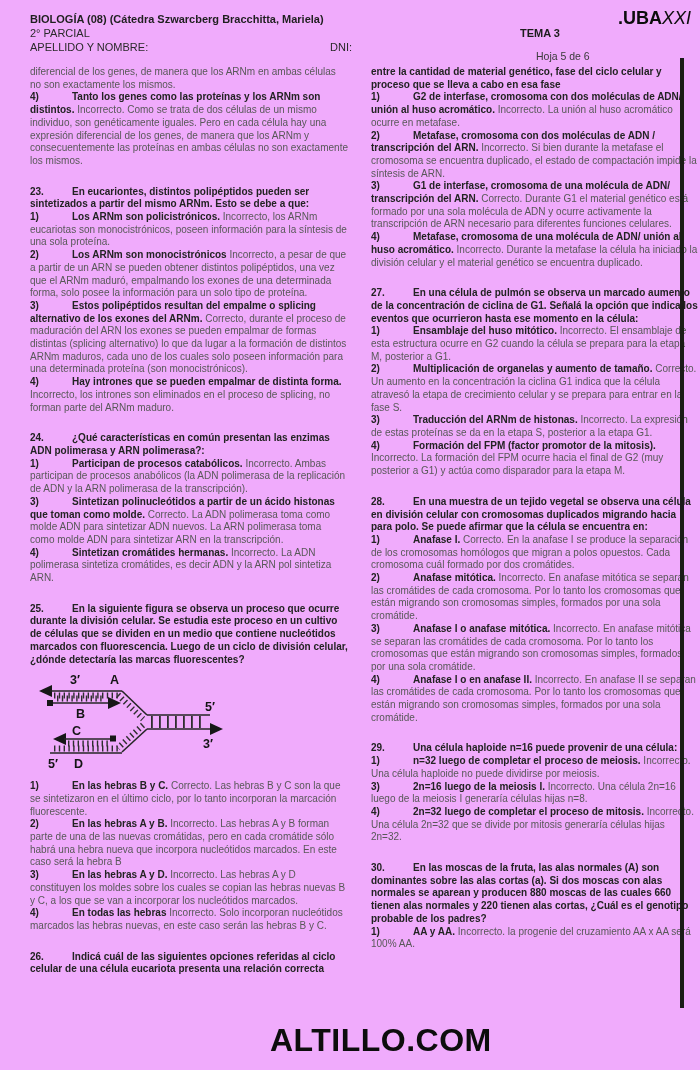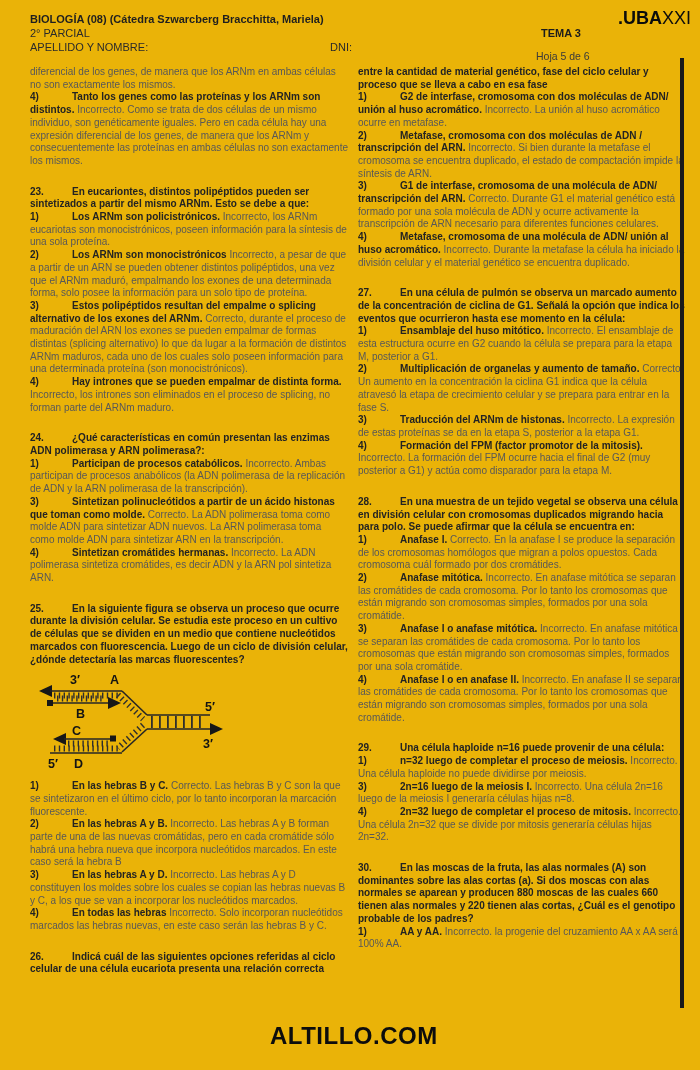--- a/index.html
+++ b/index.html
@@ -1,52 +1,52 @@
 <!DOCTYPE html>
 <html><head>
 <meta charset="utf-8">
 <style>
   *{margin:0;padding:0;box-sizing:border-box}
   html,body{background:#fff}
   body{width:700px;height:1070px;position:relative;overflow:hidden;
        font-family:"Liberation Sans",sans-serif;color:#555;}
-  .page{position:absolute;inset:0;background:#eab308;}
+  .page{position:absolute;inset:0;background:#f0abfc;}
 
   
   header{position:absolute;top:0;left:0;width:100%;height:60px;}
   .hdr-course{position:absolute;left:30px;top:13px;font-size:11px;font-weight:bold;color:#1f1f1f;}
   .hdr-exam{position:absolute;left:30px;top:27px;font-size:11px;color:#2a2a2a;}
   .hdr-name{position:absolute;left:30px;top:41px;font-size:11px;color:#2a2a2a;}
   .hdr-dni{position:absolute;left:330px;top:41px;font-size:11px;color:#2a2a2a;}
   .brand{position:absolute;left:618px;top:8px;font-size:18px;color:#0c0c0c;letter-spacing:0;}
   .brand-main{font-weight:bold;}
-  .brand-suffix{font-weight:normal;}
-  .tema{position:absolute;left:520px;top:27px;font-size:11px;font-weight:bold;color:#1c1c1c;margin-left:21px;}
+  .brand-suffix{font-weight:normal;font-style:italic;}
+  .tema{position:absolute;left:520px;top:27px;font-size:11px;font-weight:bold;color:#1c1c1c;}
   .hoja{position:absolute;left:536px;top:42px;font-size:10.5px;color:#3a3a3a;margin-top:8px;}
 
   
   .col{position:absolute;top:66px;font-size:10px;line-height:12.7px;color:#585858;text-align:left;}
   .col-left{left:30px;width:318px;}
-  .col-right{left:358px;width:327px;}
+  .col-right{left:371px;width:327px;}
   p.block{margin:0;}
   p.q{margin-top:18px;}
   .num{display:inline-block;width:42px;font-weight:bold;color:#222;}
   .bold{font-weight:bold;color:#232323;}
 
   
   .figure-wrap{margin:5px 0 5px 4px;height:104px;}
   .fig-ln{stroke:#262626;stroke-width:1.6;fill:none;}
   .fig-comb{stroke:#2e2e2e;stroke-width:6;fill:none;stroke-dasharray:1.4 3.4;}
   .fig-rungs{stroke:#2e2e2e;stroke-width:12;fill:none;stroke-dasharray:1.8 6.2;}
   .fig-solid{fill:#171717;stroke:none;}
   .ft{font-family:"Liberation Sans",sans-serif;font-size:12.5px;font-weight:bold;fill:#141414;}
 
   
   .scan-edge{position:absolute;left:680px;top:58px;width:4px;height:950px;background:#1a1a1a;}
-  .watermark{position:absolute;left:270px;top:1022px;font-size:24px;font-weight:bold;
+  .watermark{position:absolute;left:270px;top:1022px;font-size:32px;font-weight:bold;
              color:#0d0d0d;letter-spacing:0.5px;}
 </style>
 </head>
 <body>
 
 <div class="page">
 
   <header>
     <div class="hdr-course">BIOLOGÍA (08) (Cátedra Szwarcberg Bracchitta, Mariela)</div>
     <div class="hdr-exam">2° PARCIAL</div>

